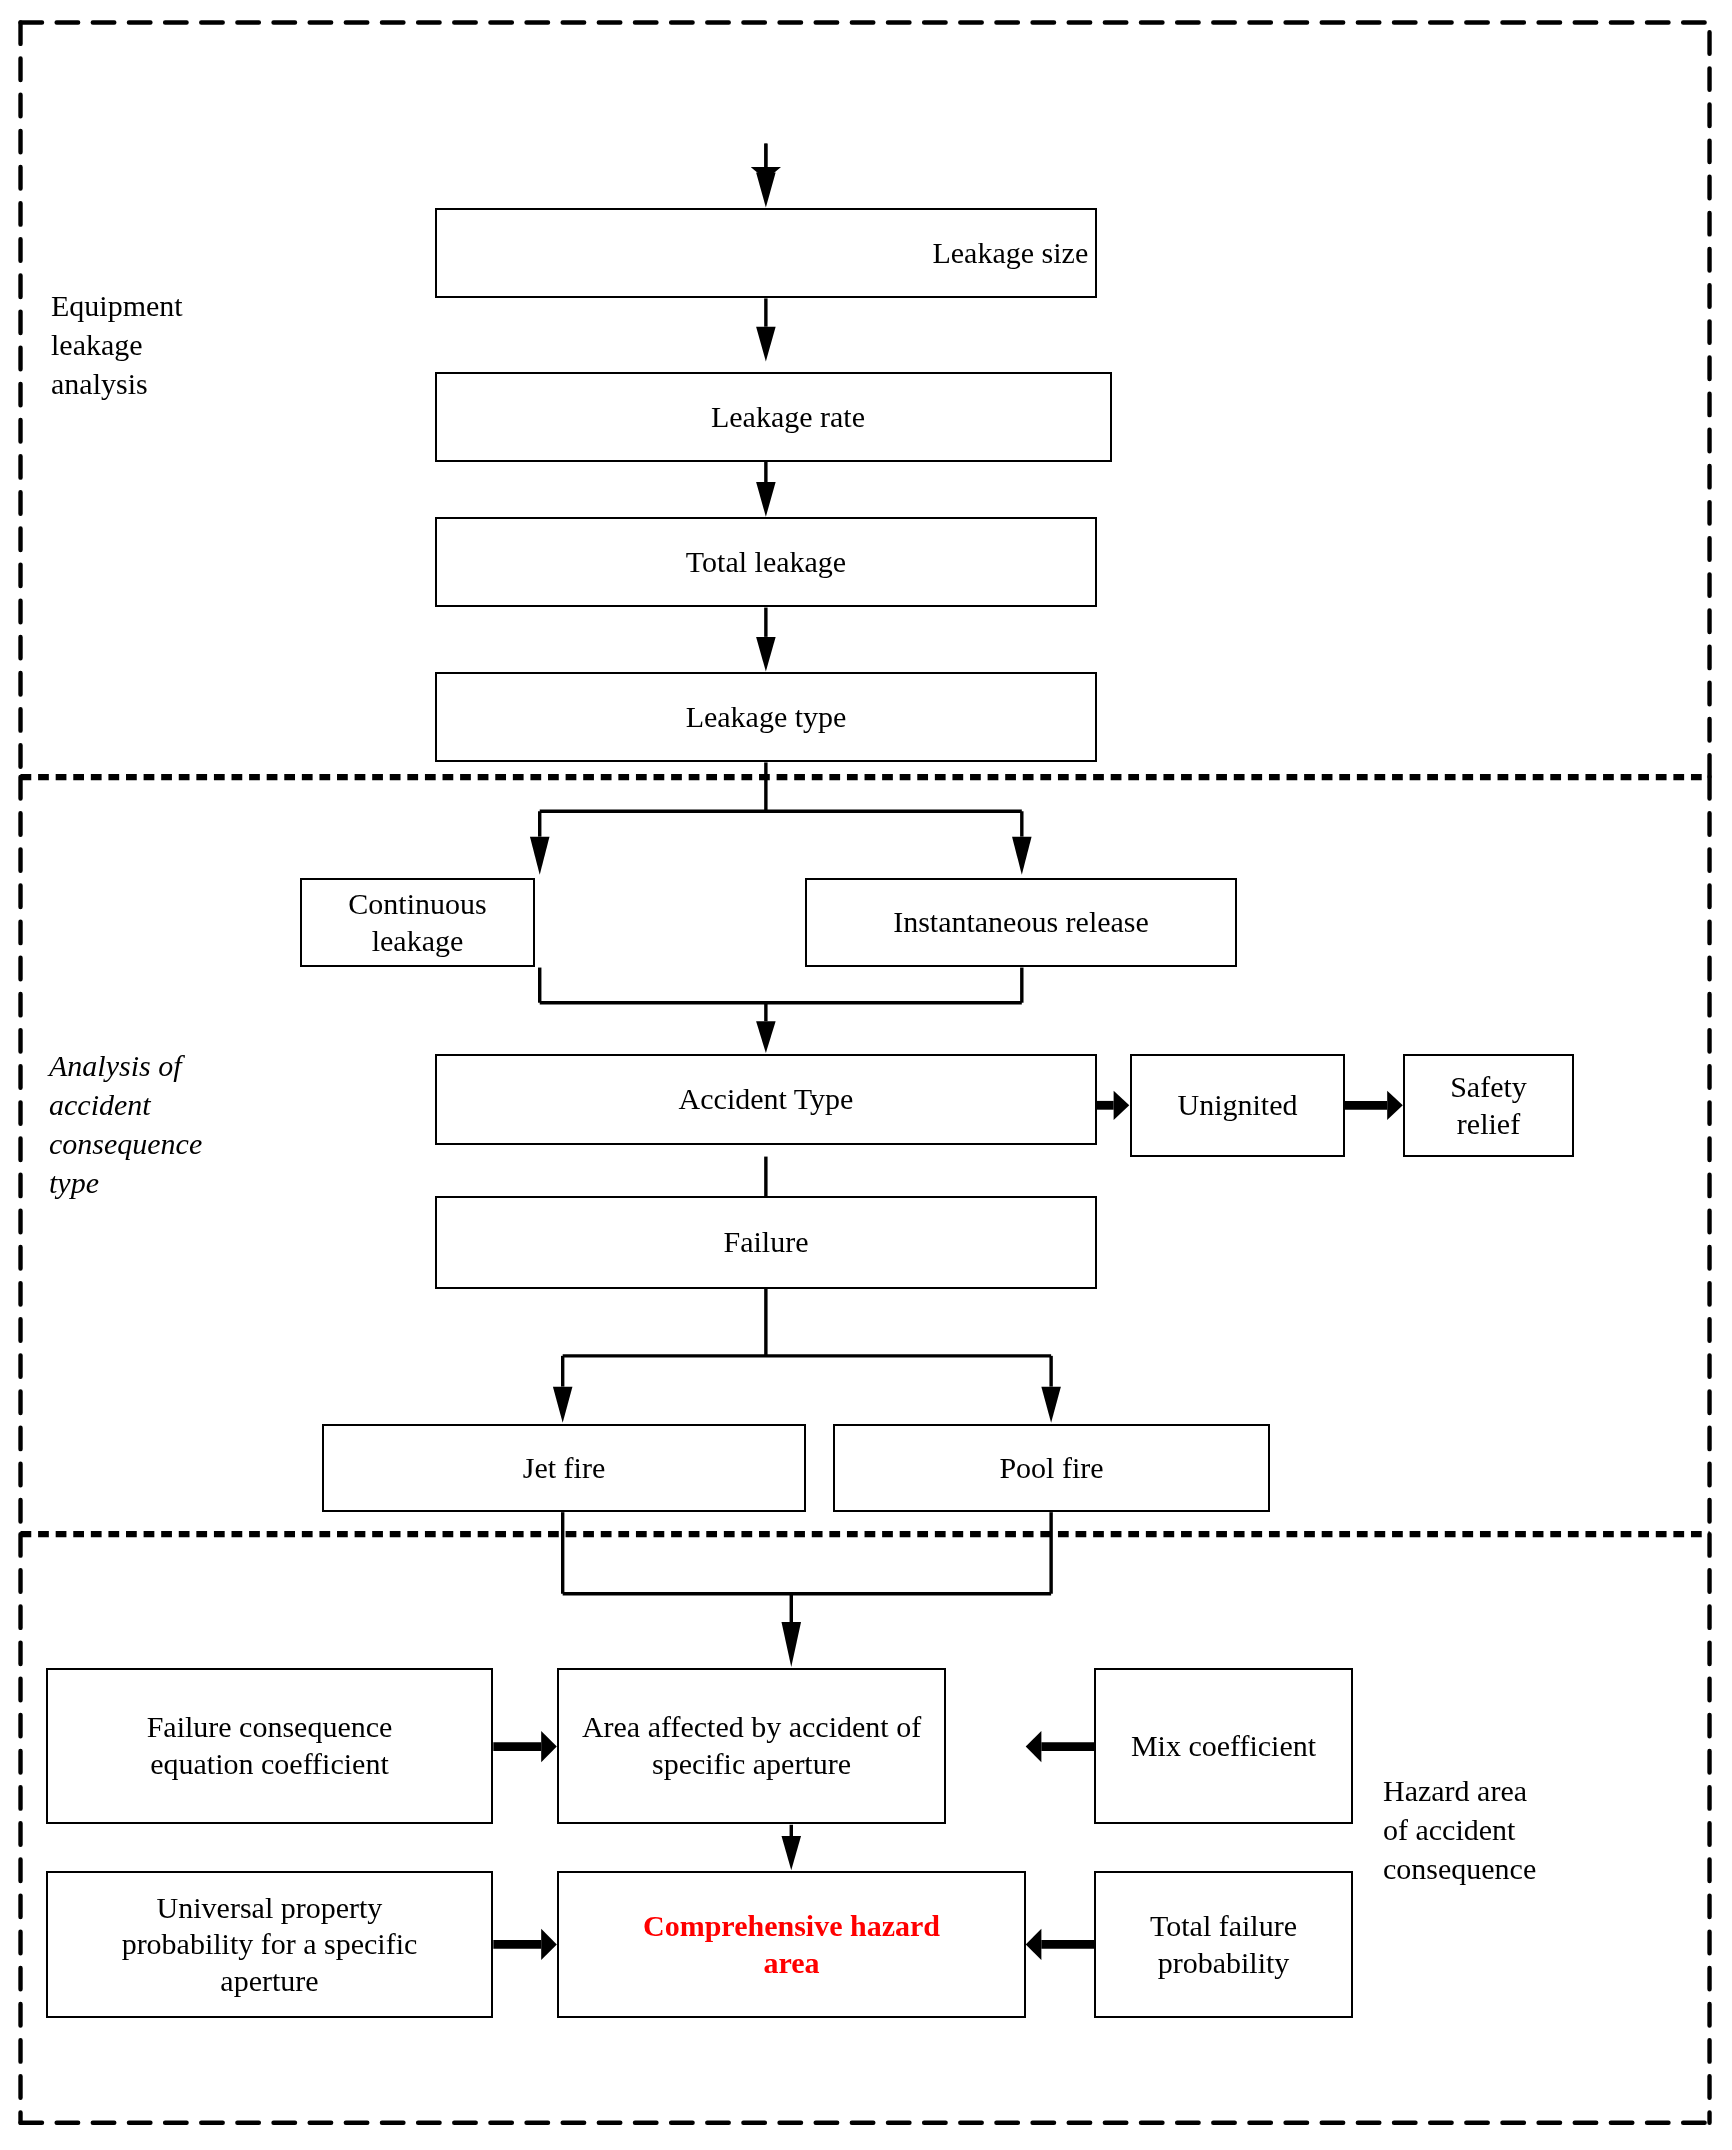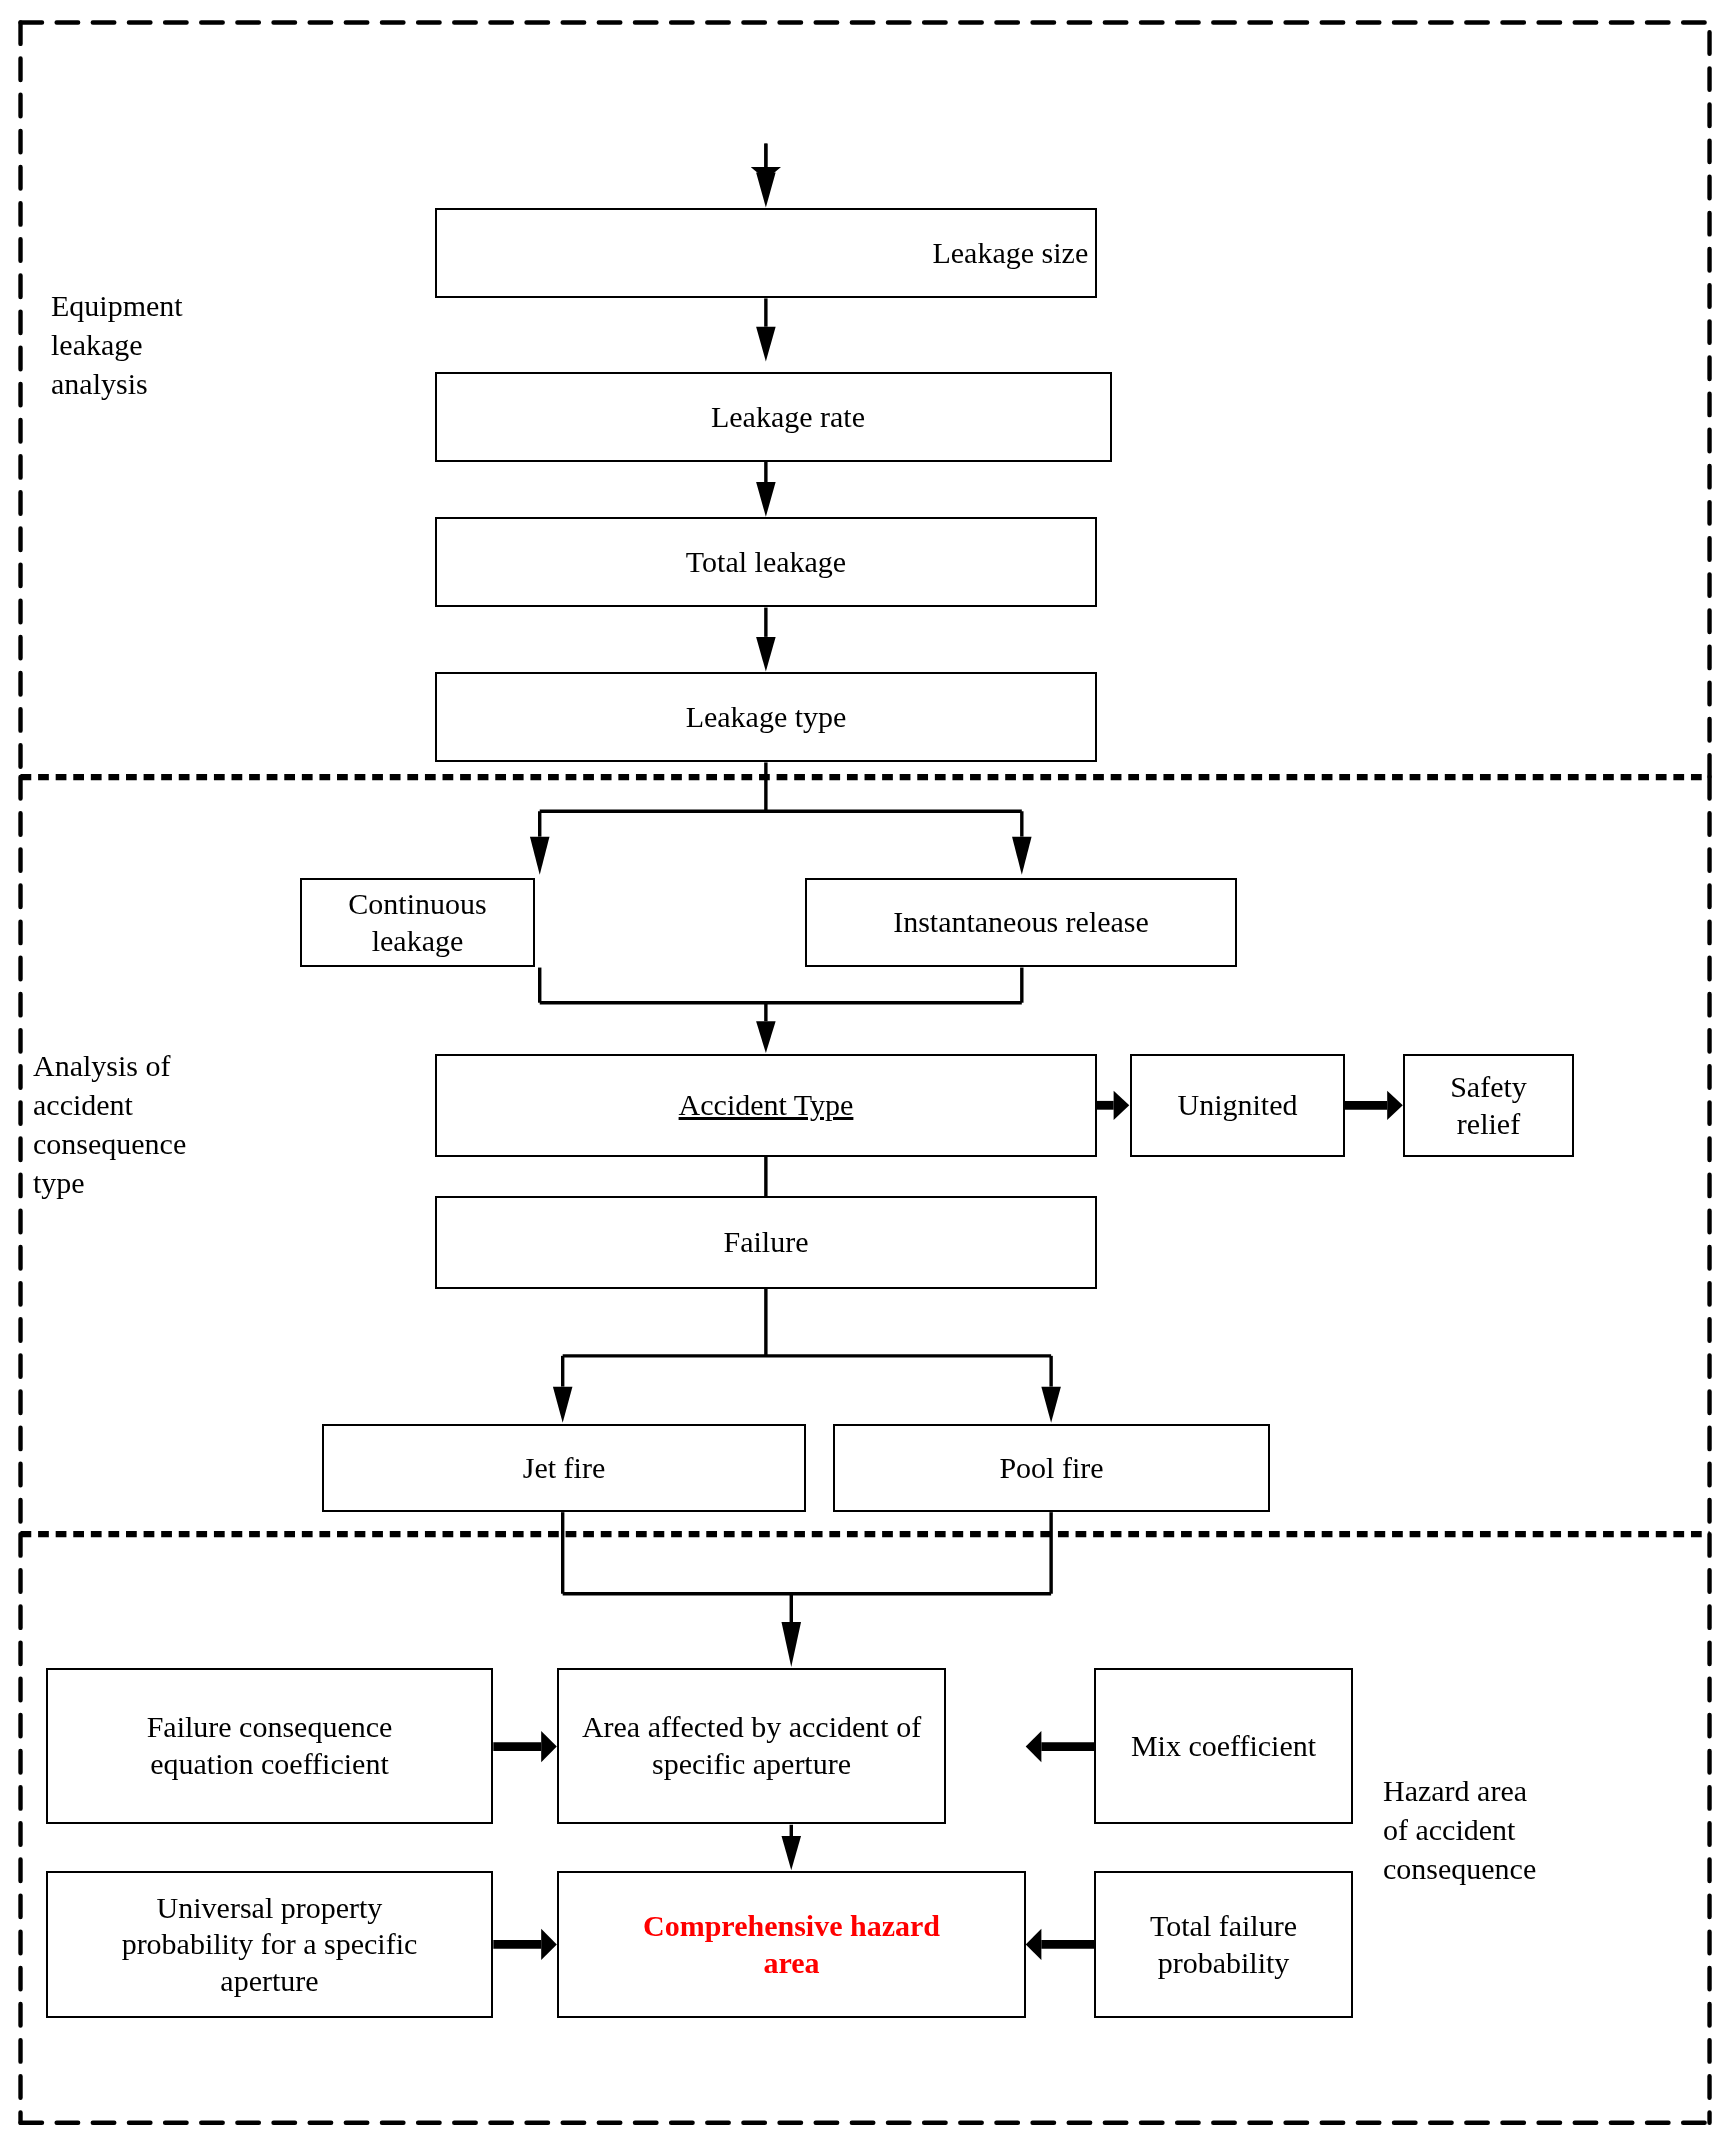--- a/index.html
+++ b/index.html
@@ -176,21 +176,21 @@
     <g fill="#000000" stroke="#000000">
       <line x1="2240" y1="3980" x2="2132" y2="3980" stroke-width="18"></line>
       <polygon points="2132,3948 2100,3980 2132,4012" stroke="none"></polygon>
     </g>
   </svg>
 
   <div class="group-label" style="left:51px; top:286px; width:274px;">Equipment
 leakage
 analysis</div>
 
-  <div class="group-label" style="left:33px; top:1046px; width:283px;">Analysis of
+  <div class="group-label" style="left:49px; top:1046px; width:283px;font-style:italic;">Analysis of
 accident
 consequence
 type</div>
 
   <div class="group-label" style="left:1383px; top:1771px; width:303px;">Hazard area
 of accident
 consequence</div>
 
 
   <div class="node-box" style="left:435px; top:208px; width:662px; height:90px;justify-content:flex-end;">
@@ -210,21 +210,21 @@
   </div>
 
   <div class="node-box" style="left:300px; top:878px; width:235px; height:89px;">
     <span class="node-label">Continuous leakage</span>
   </div>
 
   <div class="node-box" style="left:805px; top:878px; width:432px; height:89px;">
     <span class="node-label">Instantaneous release</span>
   </div>
 
-  <div class="node-box" style="left:435px; top:1054px; width:662px; height:103px;text-decoration:underline;">
+  <div class="node-box" style="left:435px; top:1054px; width:662px; height:91px;">
     <span class="node-label">Accident Type</span>
   </div>
 
   <div class="node-box" style="left:1130px; top:1054px; width:215px; height:103px;">
     <span class="node-label">Unignited</span>
   </div>
 
   <div class="node-box" style="left:1403px; top:1054px; width:171px; height:103px;">
     <span class="node-label">Safety
 relief</span>

